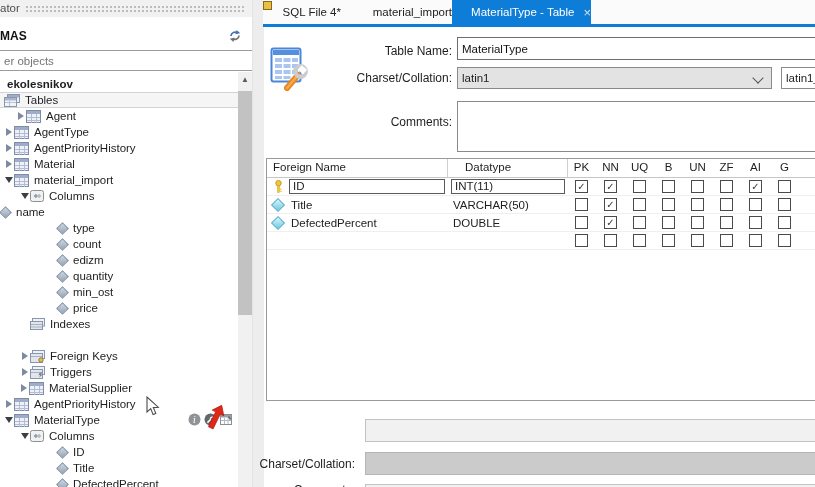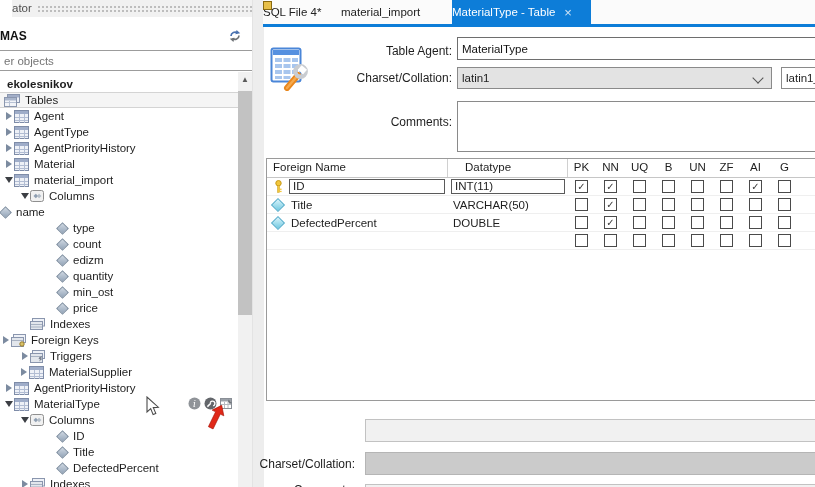--- a/index.html
+++ b/index.html
@@ -1,20 +1,20 @@
 <!DOCTYPE html>
 <html><head>
 <meta charset="utf-8">
 <style>
   html,body{margin:0;padding:0;background:#fff;}
   .screen{position:relative;width:815px;height:487px;overflow:hidden;background:#fff;
     font-family:"Liberation Sans","DejaVu Sans",sans-serif;font-size:11.5px;color:#1e1e1e;}
 
   
-  .nav-titlebar{position:absolute;left:12px;top:0;width:252px;height:17px;background:#f1f1f1;}
+  .nav-titlebar{position:absolute;left:0;top:0;width:252px;height:17px;background:#f1f1f1;}
   .nav-title{position:absolute;left:0;top:2px;color:#4f4f4f;font-size:11.5px;}
   .nav-dots{position:absolute;left:25px;right:6px;top:5px;height:9px;
     background-image:radial-gradient(#bdbdbd 0.9px,transparent 1px);background-size:4px 4px;}
   .schemas-title{position:absolute;left:0;top:29px;font-weight:bold;font-size:12px;color:#111;}
   .refresh-btn{position:absolute;left:227px;top:29px;width:16px;height:14px;cursor:pointer;}
   .filter-box{position:absolute;left:-6px;top:50px;width:255px;height:19px;border:1px solid #9c9c9c;
     background:#fff;font-family:inherit;font-size:11.5px;color:#555;padding:0 0 0 9px;outline:none;}
   .tree{position:absolute;left:0;top:76px;width:238px;bottom:0;overflow:hidden;}
   .trow{position:relative;display:flex;align-items:center;height:16px;white-space:nowrap;cursor:default;}
   .trow.sel{background:#f5f5f5;border-top:1px solid #d4d4d4;border-bottom:1px solid #d4d4d4;height:14px;}
@@ -34,21 +34,21 @@
   .sb-track{position:absolute;left:238px;top:72px;width:14px;bottom:0;background:#f1f1f1;}
   .sb-up{position:absolute;left:0;top:0;width:14px;height:15px;display:flex;align-items:center;justify-content:center;
     color:#5a5a5a;font-size:8px;cursor:pointer;}
   .sb-thumb{position:absolute;left:0;top:19px;width:14px;height:224px;background:#c2c2c2;cursor:pointer;}
   .splitter{position:absolute;left:252px;top:0;width:11px;height:487px;background:#ededed;border-left:1px solid #e3e3e3;}
 
   
   .tabbar{position:absolute;left:263px;top:0;right:0;height:24px;background:#fbfbfb;
     border-bottom:3px solid #0d7dd8;display:flex;}
   .tab{height:24px;line-height:24px;text-align:center;color:#222;cursor:pointer;display:flex;
-    align-items:center;justify-content:flex-start;font-size:11.5px;}
+    align-items:center;justify-content:flex-end;font-size:11.5px;}
   .tab.t0{width:78px;} .tab.t1{width:111px;} .tab.t2{width:139px;}
   .tab.active{background:#0d7dd8;color:#fff;}
   .tab-close{margin-left:9px;color:#cfe4f6;font-size:13px;line-height:1;cursor:pointer;}
   .tab-frag{position:absolute;left:263px;top:1px;width:7px;height:7px;background:#e7bf49;border:1px solid #8a6a10;}
 
   
   .rlabel{position:absolute;text-align:right;font-size:12px;color:#1e1e1e;}
   .bigicon{position:absolute;left:270px;top:45px;}
   .tn-input{position:absolute;left:457px;top:37px;right:-2px;height:21px;border:1px solid #6e6e6e;
     background:#fff;font-family:inherit;font-size:11.5px;color:#111;padding:0 0 0 4px;outline:none;}
@@ -116,21 +116,21 @@
           <svg width="16" height="13">
             <rect x="3.5" y="0.5" width="12" height="8" fill="#eef1f7" stroke="#8a96ae"></rect>
             <rect x="4" y="1" width="11" height="2.5" fill="#a2aec8"></rect>
             <rect x="0.5" y="3.5" width="12" height="9" fill="#f2f4f8" stroke="#8a96ae"></rect>
             <rect x="1" y="4" width="11" height="2.5" fill="#aab6cc"></rect>
             <path d="M1 8.5h11M5.5 7v5" stroke="#b8c2d4" fill="none"></path>
           </svg>
         </span>
         <span class="lbl">Tables</span>
       </div>
-      <div class="trow" style="padding-left: 3px;">
+      <div class="trow" style="padding-left: 3px; margin-left: 12px;">
         <span class="arr closed"></span>
         <span class="ticon">
           <svg width="15" height="13">
             <rect x="0.5" y="0.5" width="14" height="12" fill="#eef1f7" stroke="#7e8ca8"></rect>
             <rect x="1" y="1" width="13" height="3" fill="#9fadc9"></rect>
             <path d="M5.5 4v9M10.5 4v9M1 7.5h13M1 10.5h13" stroke="#b2bdd3" fill="none"></path>
           </svg>
         </span>
         <span class="lbl">Agent</span>
       </div>
@@ -221,21 +221,21 @@
         <span class="spacer"></span>
         <span class="ticon">
           <svg width="15" height="12">
             <rect x="2.5" y="0.5" width="12" height="7.5" fill="#eef1f7" stroke="#8a96ae"></rect>
             <rect x="0.5" y="3.5" width="12" height="8" fill="#e2e6ec" stroke="#8a96ae"></rect>
             <path d="M1 6.5h11M1 9h11" stroke="#a8b2c2" fill="none"></path>
           </svg>
         </span>
         <span class="lbl">Indexes</span>
       </div>
-      <div class="trow" style="">
+      <div class="trow" style="padding-left: 19px; margin-top: 16px;">
         <span class="arr closed"></span>
         <span class="ticon">
           <svg width="15" height="13">
             <rect x="2.5" y="0.5" width="12" height="8" fill="#eef1f7" stroke="#8a96ae"></rect>
             <rect x="0.5" y="3.5" width="12" height="9" fill="#e2e6ec" stroke="#8a96ae"></rect>
             <path d="M1 6.5h11" stroke="#a8b2c2" fill="none"></path>
             <circle cx="11" cy="10" r="2.2" fill="#d8c26a" stroke="#9a7d2a"></circle>
           </svg>
         </span>
         <span class="lbl">Foreign Keys</span>
@@ -381,21 +381,21 @@
         <rect x="5" y="31" width="7" height="3"></rect>
           <rect x="13.5" y="31" width="7" height="3"></rect>
       </g>
       <path d="M17 43 L28 30" stroke="#e8871e" stroke-width="6" stroke-linecap="round"></path>
       <path d="M17 43 L28 30" stroke="#f6a94d" stroke-width="2.4" stroke-linecap="round"></path>
       <circle cx="30.5" cy="26.5" r="5.2" fill="none" stroke="#c9ccd1" stroke-width="4.4"></circle>
       <rect x="31" y="20" width="7" height="6" fill="#fff" transform="rotate(40 31 21)"></rect>
     </svg>
   </span>
 
-  <span class="rlabel" style="left:300px;width:152px;top:44px;">Table Agent:</span>
+  <span class="rlabel" style="left:300px;width:152px;top:44px;">Table Name:</span>
   <input class="tn-input" value="MaterialType" style="">
 
   <span class="rlabel" style="left:300px;width:152px;top:71px;">Charset/Collation:</span>
   <div class="combo c1">
     <span>latin1</span>
     <span class="chev"></span>
   </div>
   <div class="combo c2">
     <span>latin1_</span>
   </div>

